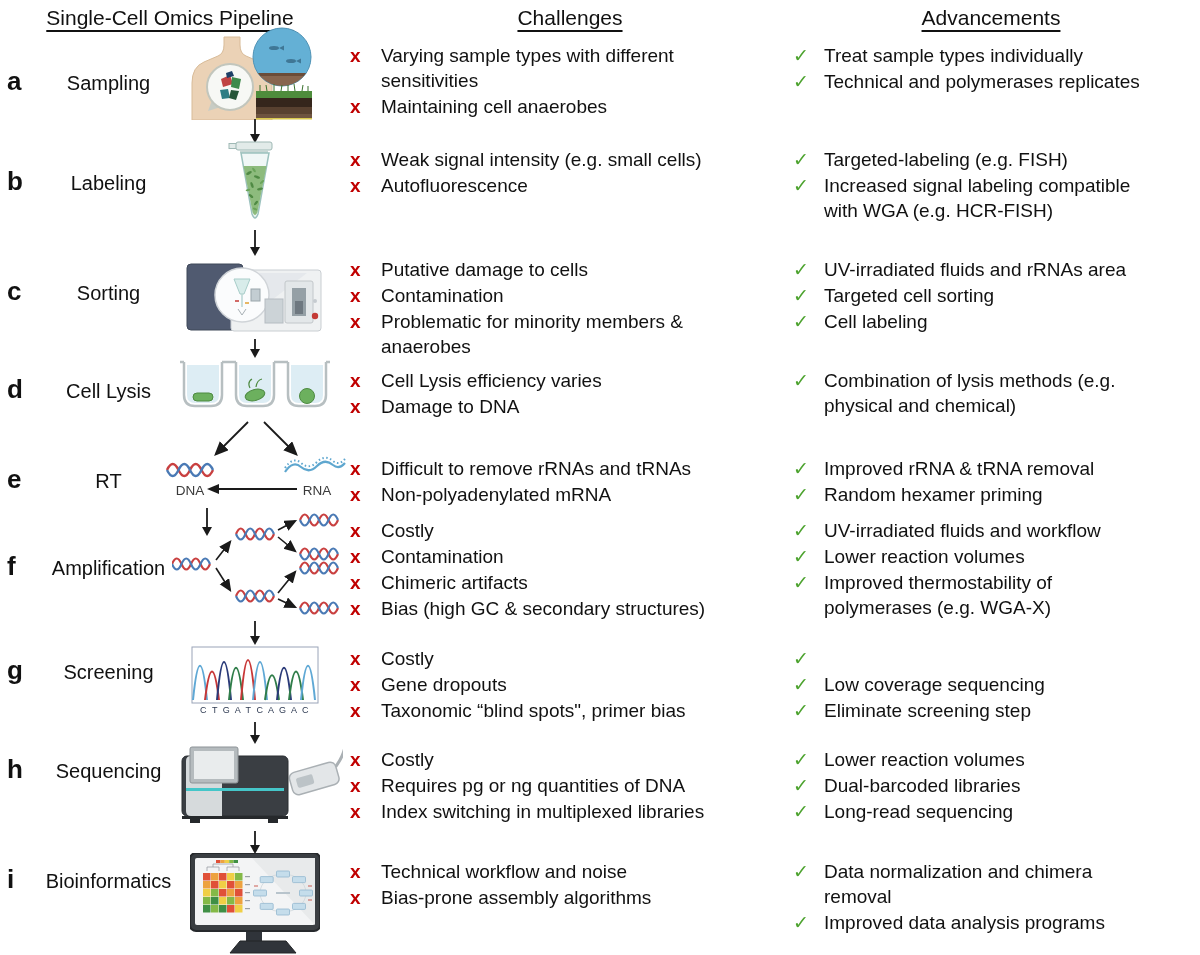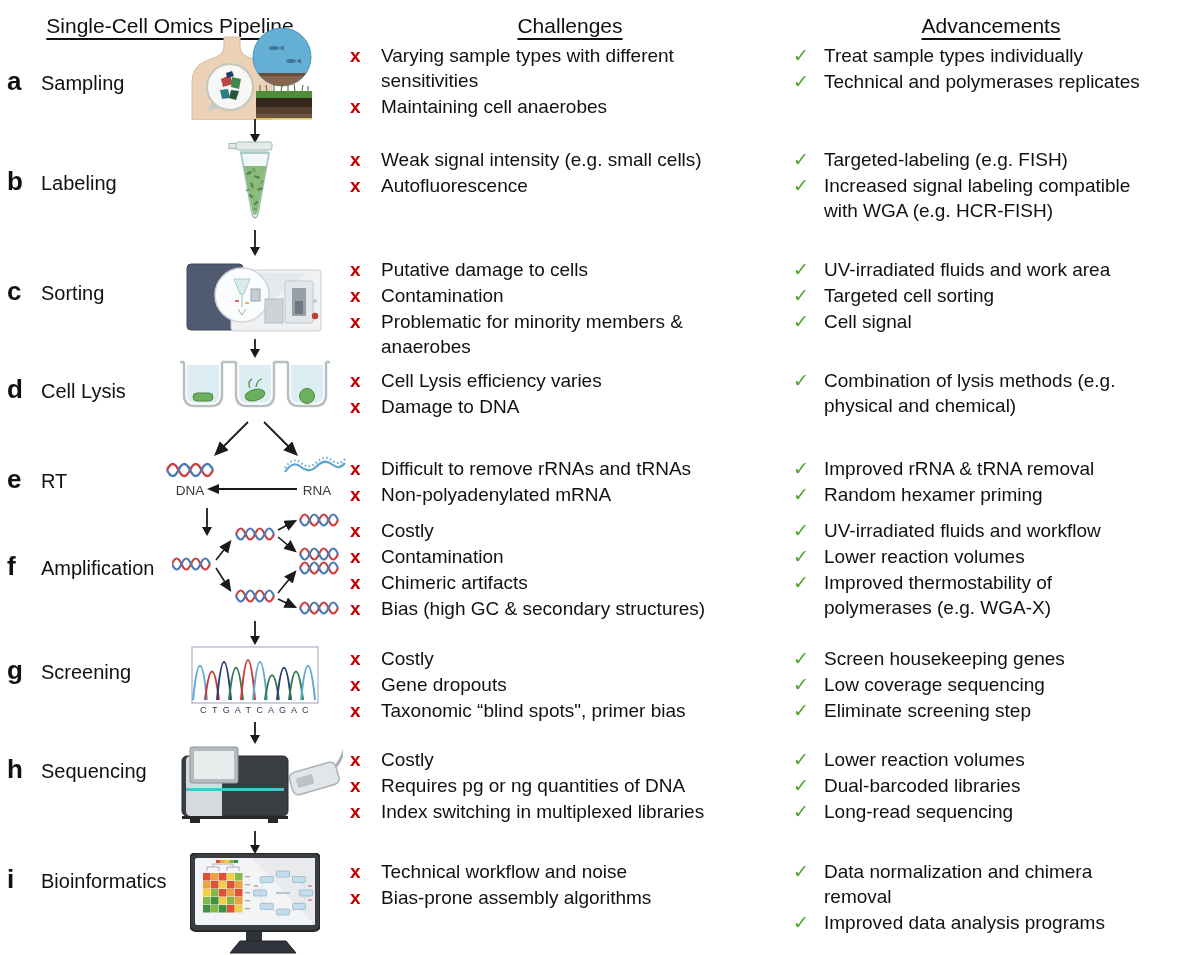--- a/index.html
+++ b/index.html
@@ -1,25 +1,25 @@
 <!DOCTYPE html>
 <html><head>
 <meta charset="utf-8">
 <style>
   html,body{margin:0;padding:0;background:#fff;}
   #canvas{position:relative;width:1200px;height:955px;background:#fff;overflow:hidden;
           font-family:"Liberation Sans","DejaVu Sans",sans-serif;color:#111;}
-  .hdr{position:absolute;top:14px;font-size:21px;text-align:center;
+  .hdr{position:absolute;top:6px;font-size:21px;text-align:center;
        text-decoration:underline;text-underline-offset:5px;text-decoration-thickness:1.5px;}
   #hdr-pipeline{left:20px;width:300px;}
   #hdr-challenges{left:430px;width:280px;}
   #hdr-advancements{left:849px;width:284px;}
   .step{position:absolute;left:0;width:176px;display:flex;align-items:baseline;}
   .step .letter{flex:none;width:34px;padding-left:7px;font-size:26px;font-weight:bold;}
-  .step .slabel{flex:1;text-align:left;font-size:20px;}
+  .step .slabel{flex:1;text-align:center;font-size:20px;}
   .iconbox{position:absolute;}
   .crow{position:absolute;left:350px;width:444px;}
   .arow{position:absolute;left:793px;width:406px;}
   .item{display:flex;margin-bottom:1px;font-size:19px;line-height:25px;}
   .item .t{white-space:pre-wrap;}
   .xm{flex:none;width:31px;color:#c00000;font-weight:bold;}
   .cm{flex:none;width:31px;color:#4da32f;}
   .varrow{position:absolute;}
   svg{display:block;}
 </style>
@@ -199,29 +199,29 @@
       </div>
     <div class="item">
         <span class="xm">x</span>
         <span class="t">Problematic for minority members &amp;
 anaerobes</span>
       </div>
   </div>
   <div class="arow" style="top:257px">
     <div class="item">
         <span class="cm">✓</span>
-        <span class="t">UV-irradiated fluids and work area</span>
+        <span class="t">UV-irradiated fluids and rRNAs area</span>
       </div>
     <div class="item">
         <span class="cm">✓</span>
         <span class="t">Targeted cell sorting</span>
       </div>
     <div class="item">
         <span class="cm">✓</span>
-        <span class="t">Cell signal</span>
+        <span class="t">Cell labeling</span>
       </div>
   </div>
   <div class="varrow" style="left:248px;top:339px">
     <svg width="14" height="19">
         <line x1="7" y1="0" x2="7" y2="11" stroke="#1a1a1a" stroke-width="1.8"></line>
         <polygon points="2,10 12,10 7,19" fill="#1a1a1a"></polygon>
       </svg>
   </div>
 
   <div class="step" style="top:374px">
@@ -430,21 +430,20 @@
         <span class="t">Gene dropouts</span>
       </div>
     <div class="item">
         <span class="xm">x</span>
         <span class="t">Taxonomic “blind spots", primer bias</span>
       </div>
   </div>
   <div class="arow" style="top:646px">
     <div class="item">
         <span class="cm">✓</span>
-        <span class="t">Screen housekeeping genes</span>
       </div>
     <div class="item">
         <span class="cm">✓</span>
         <span class="t">Low coverage sequencing</span>
       </div>
     <div class="item">
         <span class="cm">✓</span>
         <span class="t">Eliminate screening step</span>
       </div>
   </div>

